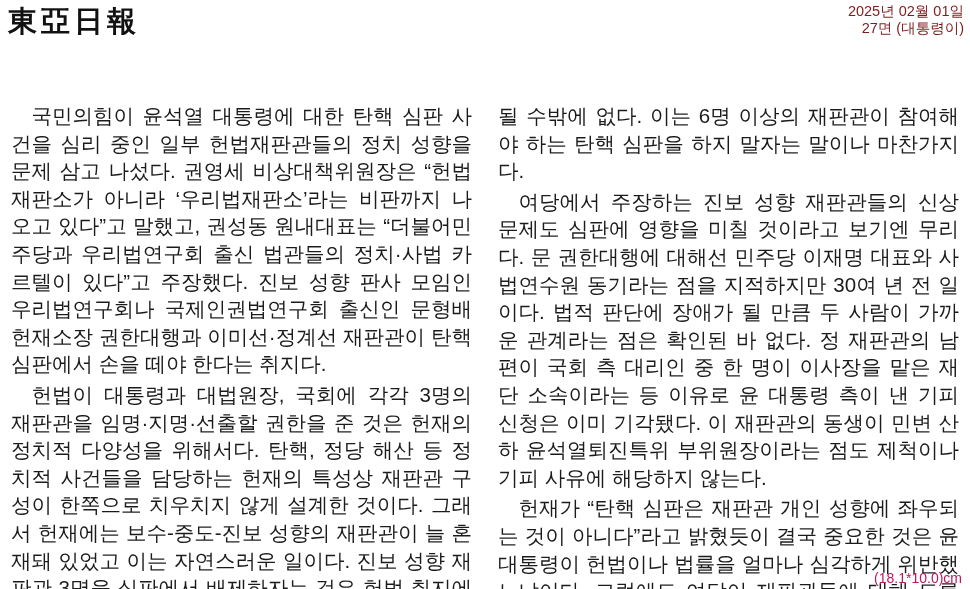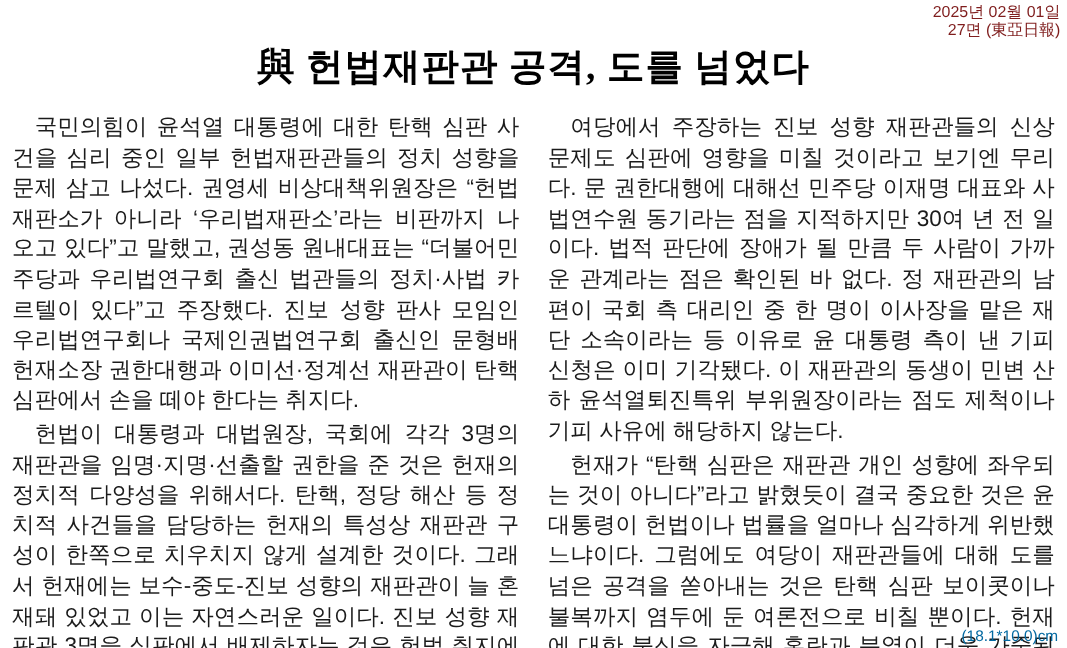--- a/index.html
+++ b/index.html
@@ -71,42 +71,43 @@
     color: #1b1b1b;
   }
   .column p.indent {
     text-indent: 1em;
   }
   .size-note {
     position: absolute;
     right: 8px;
     bottom: 3px;
     font-size: 14px;
-    color: #0369a1;
+    color: #be185d;
   }
 </style>
 </head>
 <body>
 
 <div class="page">
 
+  <div class="masthead-logo">東亞日報</div>
 
   <div class="dateline">
     <div>2025년 02월 01일</div>
-    <div>27면 (東亞日報)</div>
+    <div>27면 (대통령이)</div>
   </div>
 
-  <div class="headline">與 헌법재판관 공격, 도를 넘었다</div>
 
   <div class="article-body">
     <div class="column">
       <p class="indent">국민의힘이 윤석열 대통령에 대한 탄핵 심판 사건을 심리 중인 일부 헌법재판관들의 정치 성향을 문제 삼고 나섰다. 권영세 비상대책위원장은 “헌법재판소가 아니라 ‘우리법재판소’라는 비판까지 나오고 있다”고 말했고, 권성동 원내대표는 “더불어민주당과 우리법연구회 출신 법관들의 정치·사법 카르텔이 있다”고 주장했다. 진보 성향 판사 모임인 우리법연구회나 국제인권법연구회 출신인 문형배 헌재소장 권한대행과 이미선·정계선 재판관이 탄핵 심판에서 손을 떼야 한다는 취지다.</p>
       <p class="indent">헌법이 대통령과 대법원장, 국회에 각각 3명의 재판관을 임명·지명·선출할 권한을 준 것은 헌재의 정치적 다양성을 위해서다. 탄핵, 정당 해산 등 정치적 사건들을 담당하는 헌재의 특성상 재판관 구성이 한쪽으로 치우치지 않게 설계한 것이다. 그래서 헌재에는 보수-중도-진보 성향의 재판관이 늘 혼재돼 있었고 이는 자연스러운 일이다. 진보 성향 재판관 3명을 심판에서 배제하자는 것은 헌법 취지에 부합하지 않을 뿐 아니라 이런 논리라면 윤 대통령이 임명했거나 여당이 추천한 재판관도 제척·기피 대상이</p>
     </div>
     <div class="column">
+      <p>될 수밖에 없다. 이는 6명 이상의 재판관이 참여해야 하는 탄핵 심판을 하지 말자는 말이나 마찬가지다.</p>
       <p class="indent">여당에서 주장하는 진보 성향 재판관들의 신상 문제도 심판에 영향을 미칠 것이라고 보기엔 무리다. 문 권한대행에 대해선 민주당 이재명 대표와 사법연수원 동기라는 점을 지적하지만 30여 년 전 일이다. 법적 판단에 장애가 될 만큼 두 사람이 가까운 관계라는 점은 확인된 바 없다. 정 재판관의 남편이 국회 측 대리인 중 한 명이 이사장을 맡은 재단 소속이라는 등 이유로 윤 대통령 측이 낸 기피 신청은 이미 기각됐다. 이 재판관의 동생이 민변 산하 윤석열퇴진특위 부위원장이라는 점도 제척이나 기피 사유에 해당하지 않는다.</p>
       <p class="indent">헌재가 “탄핵 심판은 재판관 개인 성향에 좌우되는 것이 아니다”라고 밝혔듯이 결국 중요한 것은 윤 대통령이 헌법이나 법률을 얼마나 심각하게 위반했느냐이다. 그럼에도 여당이 재판관들에 대해 도를 넘은 공격을 쏟아내는 것은 탄핵 심판 보이콧이나 불복까지 염두에 둔 여론전으로 비칠 뿐이다. 헌재에 대한 불신을 자극해 혼란과 분열이 더욱 가중된다면 그 책임은 여당 몫이다.</p>
     </div>
   </div>
 
   <div class="size-note">(18.1*10.0)cm</div>
 
 </div>
 
 </body></html>

